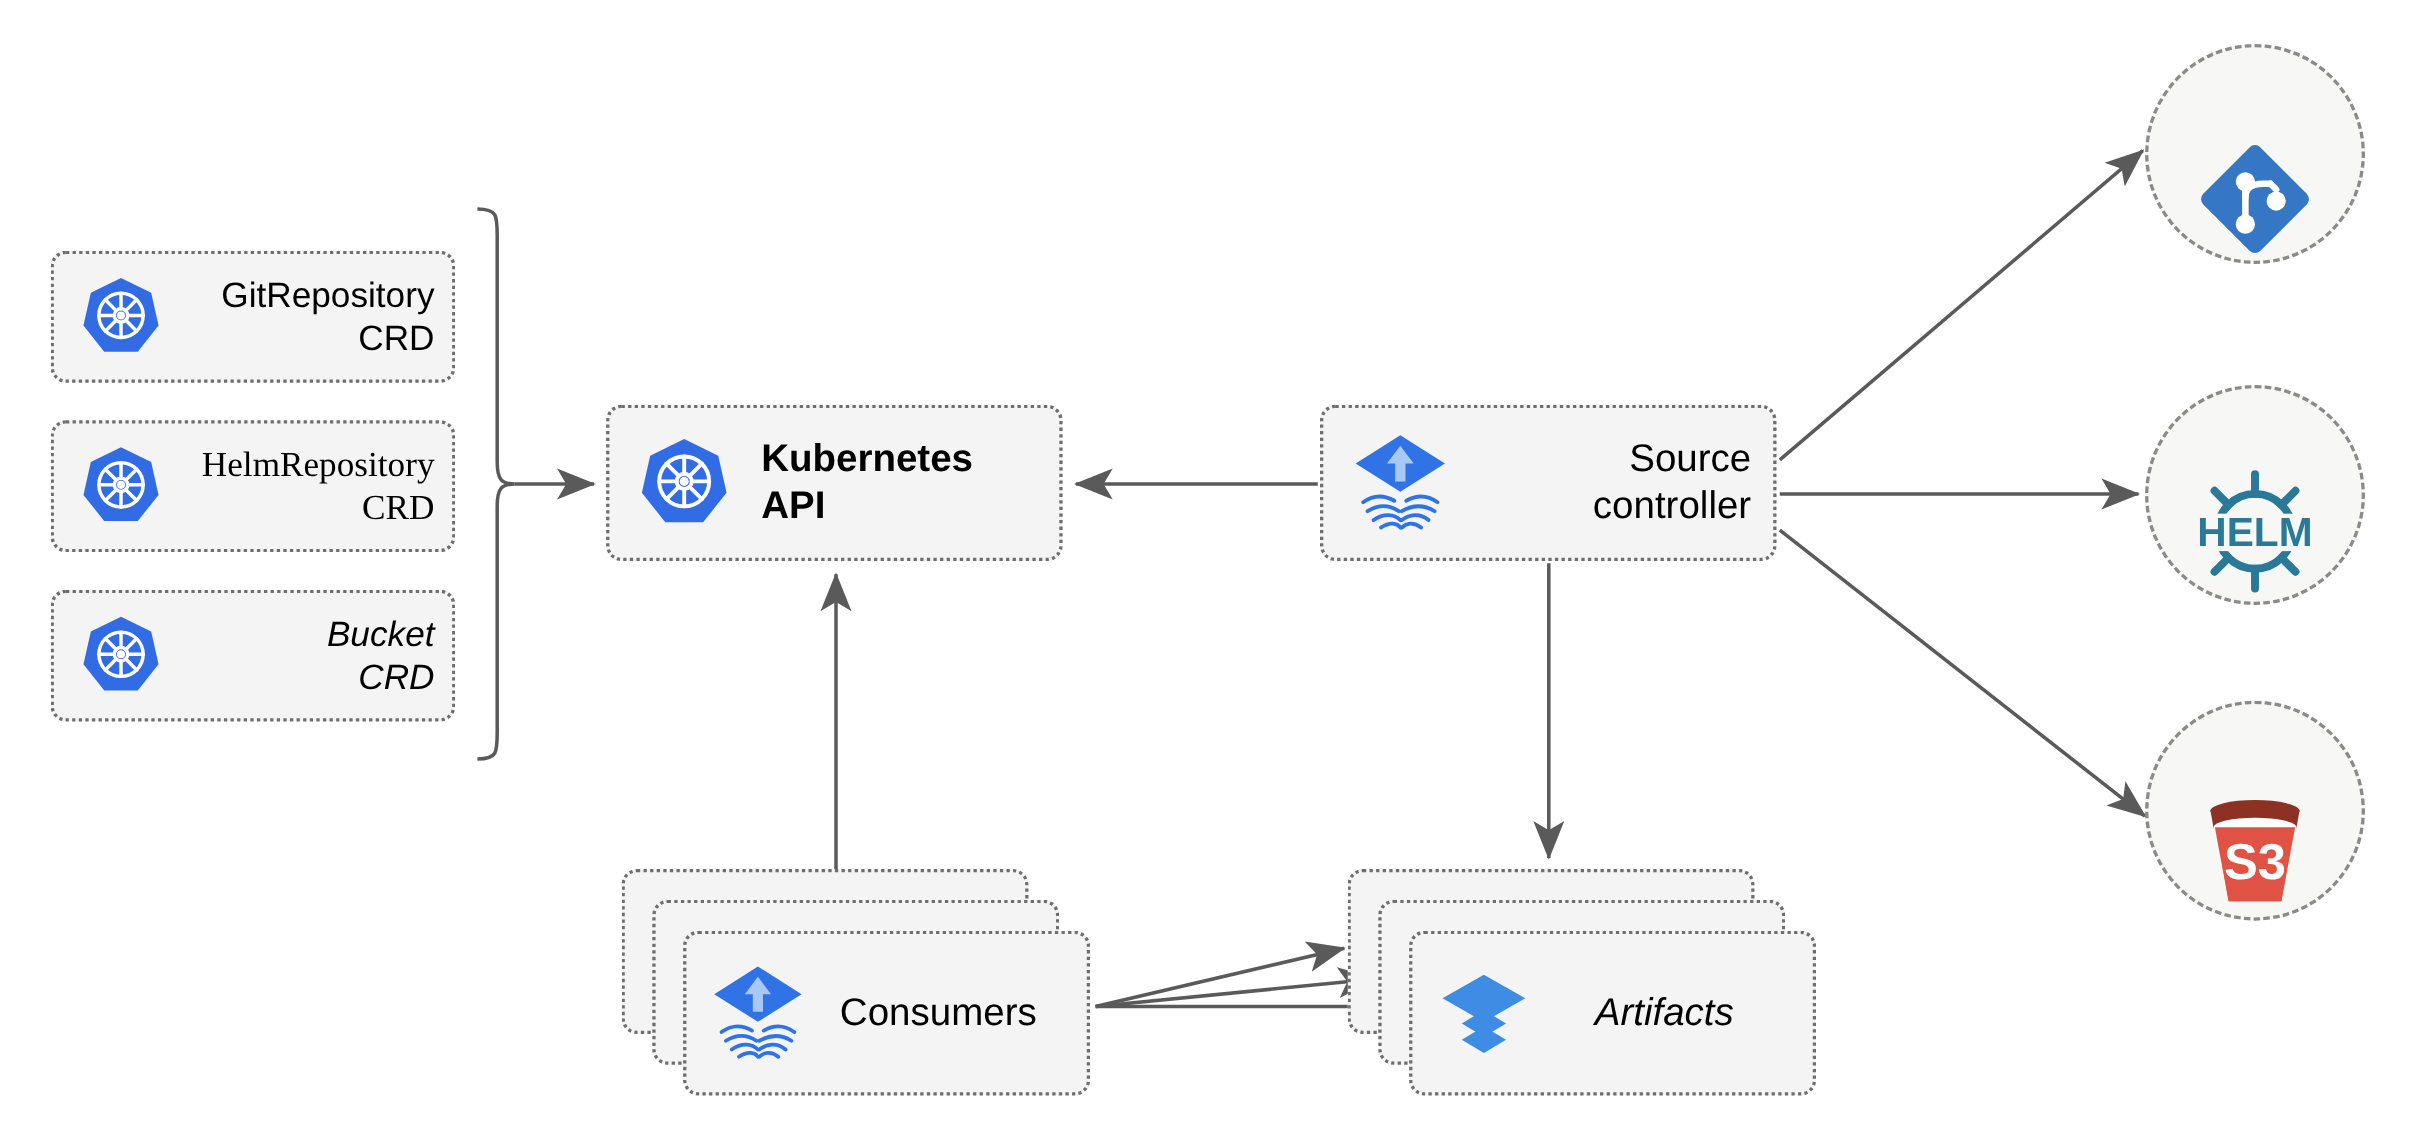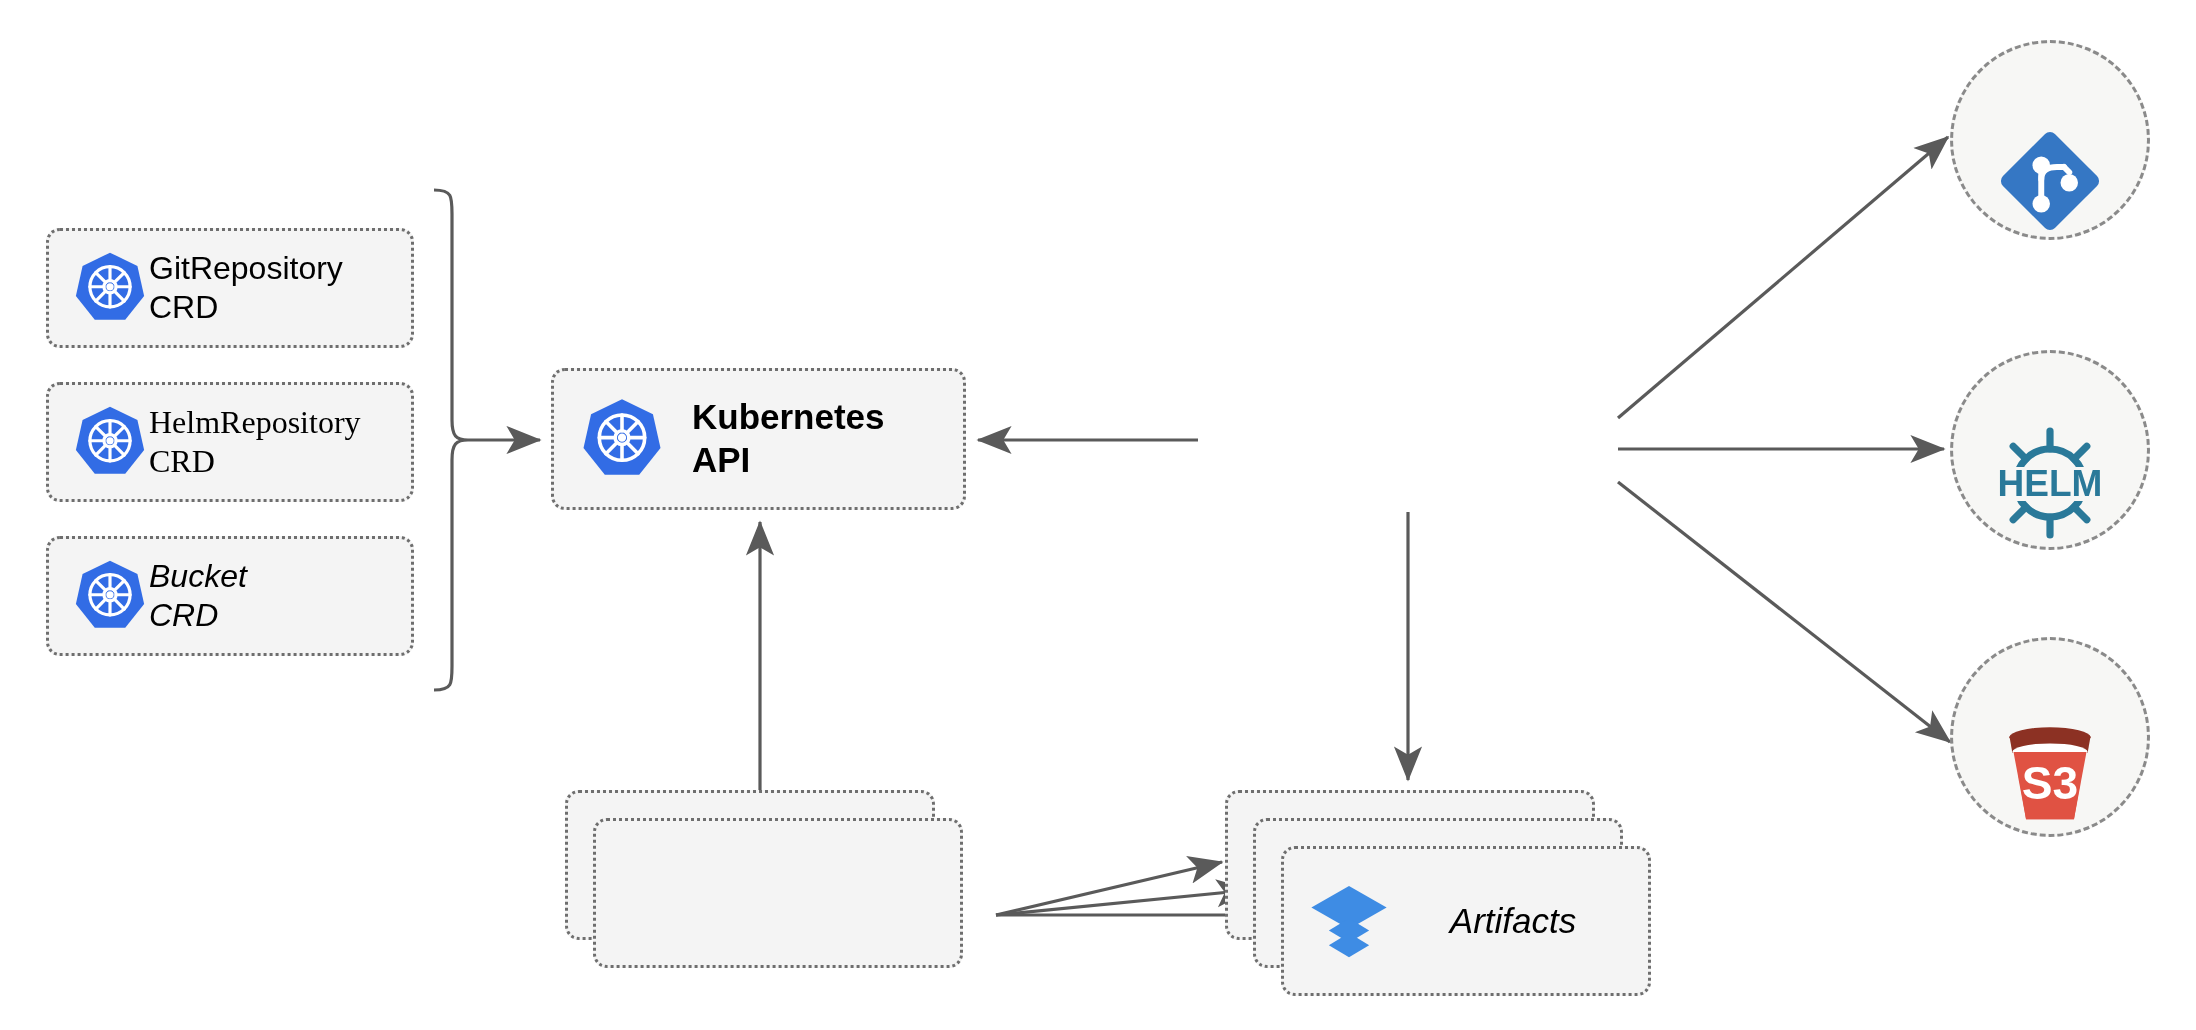--- a/index.html
+++ b/index.html
@@ -15,21 +15,21 @@
   .card{
     position:absolute;
     background:#f4f4f4;
     border:3px dotted #6e6e6e;
     border-radius:14px;
     display:flex; align-items:center;
     z-index:5;
   }
   .card .label{
     color:#000; font-size:31px; line-height:1.22;
-    text-align:left; flex:1; white-space:pre-line;
+    text-align:right; flex:1; white-space:pre-line;
   }
   .card .ico{ flex:0 0 auto; display:flex; align-items:center; justify-content:center; }
 
   
   .crd{ left:46px; width:368px; height:120px; padding:0 16px 0 22px; }
   .crd .ico{ width:78px; height:78px; }
   .crd .label{ font-size:32px; }
   #crd0{ top:228px; }
   #crd1{ top:382px;font-family:Liberation Serif, serif; }
   #crd2{ top:536px;font-style:italic; }
@@ -206,24 +206,63 @@
           <line x1="35.6" y1="34.6" x2="43.7" y2="42.7"></line>
           <line x1="43.7" y1="19.3" x2="35.6" y2="27.4"></line>
           <line x1="28.4" y1="34.6" x2="20.3" y2="42.7"></line>
         </g>
         <circle cx="32" cy="31" r="3" fill="#ffffff"></circle>
       </svg>
     </span>
     <span class="label">Kubernetes API</span>
   </div>
 
+  <div class="card" id="srcctl">
+    <span class="ico">
+      <svg viewBox="0 0 64 68" width="100%" height="100%">
+        <polygon points="32,2 62,21 32,40 2,21" fill="#3073e6"></polygon>
+        <path d="M32,9 L41,21 L35.5,21 L35.5,33 L28.5,33 L28.5,21 L23,21 Z" fill="#a8c8f5"></path>
+        <g stroke="#3073e6" stroke-width="2.6" fill="none" stroke-linecap="round">
+          <path d="M7,47 C14,42 21,42 28,46"></path>
+          <path d="M36,46 C43,42 50,42 57,47"></path>
+          <path d="M10,53 C18,48 25,49 31,53"></path>
+          <path d="M33,53 C40,49 47,48 55,53"></path>
+          <path d="M14,59 C21,54 28,55 32,59"></path>
+          <path d="M33,59 C38,55 45,54 51,59"></path>
+          <path d="M19,64 C25,60 30,61 32,64"></path>
+          <path d="M33,64 C36,61 41,60 46,64"></path>
+        </g>
+      </svg>
+    </span>
+    <span class="label">Source
+controller</span>
+  </div>
 
   <div class="stackwrap" id="consumers">
     <div class="stack-card s0"></div>
     <div class="stack-card s1"></div>
+    <div class="stack-card s2">
+      <span class="ico">
+        <svg viewBox="0 0 64 68" width="100%" height="100%">
+          <polygon points="32,2 62,21 32,40 2,21" fill="#3073e6"></polygon>
+          <path d="M32,9 L41,21 L35.5,21 L35.5,33 L28.5,33 L28.5,21 L23,21 Z" fill="#a8c8f5"></path>
+          <g stroke="#3073e6" stroke-width="2.6" fill="none" stroke-linecap="round">
+            <path d="M7,47 C14,42 21,42 28,46"></path>
+            <path d="M36,46 C43,42 50,42 57,47"></path>
+            <path d="M10,53 C18,48 25,49 31,53"></path>
+            <path d="M33,53 C40,49 47,48 55,53"></path>
+            <path d="M14,59 C21,54 28,55 32,59"></path>
+            <path d="M33,59 C38,55 45,54 51,59"></path>
+            <path d="M19,64 C25,60 30,61 32,64"></path>
+            <path d="M33,64 C36,61 41,60 46,64"></path>
+          </g>
+        </svg>
+      </span>
+      <span class="label">Consumers</span>
+    </div>
   </div>
 
   <div class="stackwrap" id="artifacts">
     <div class="stack-card s0"></div>
     <div class="stack-card s1"></div>
     <div class="stack-card s2">
       <span class="ico">
         <svg viewBox="0 0 64 64" width="100%" height="100%">
           <polygon points="32,6 60,22 32,38 4,22" fill="#3e8ce4"></polygon>
           <polygon points="32,30 47,39 32,48 17,39" fill="#3e8ce4"></polygon>

